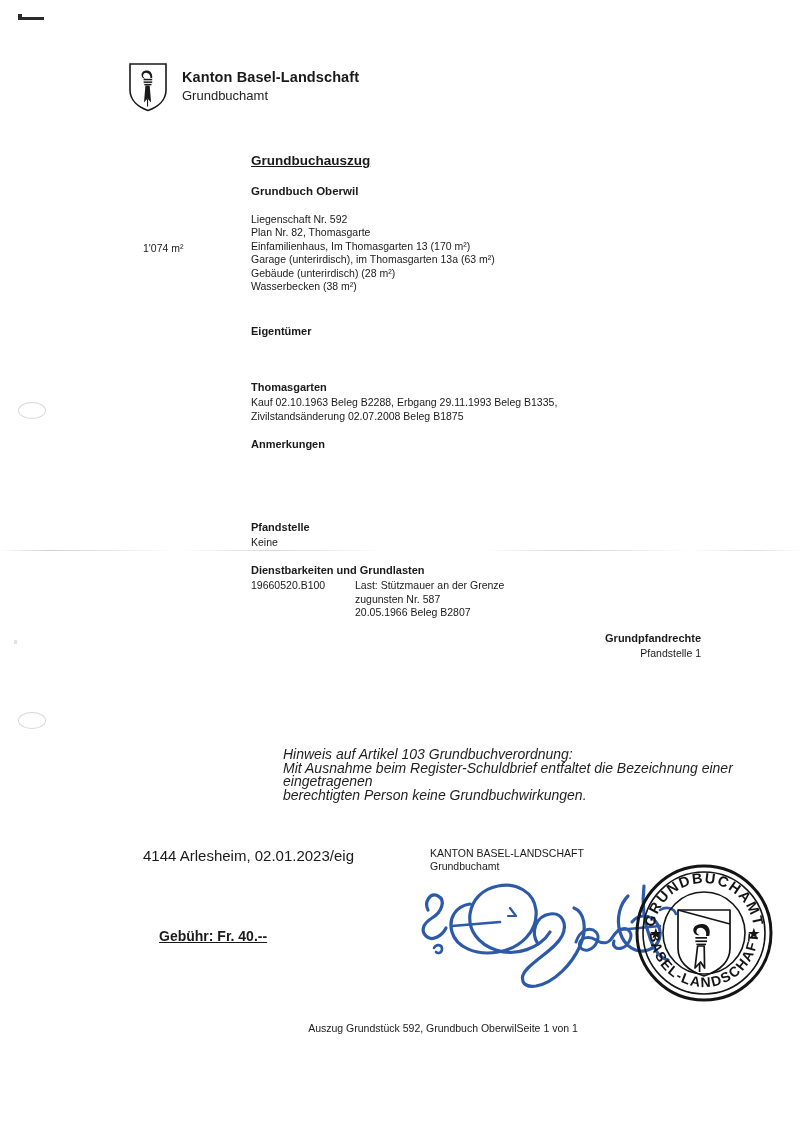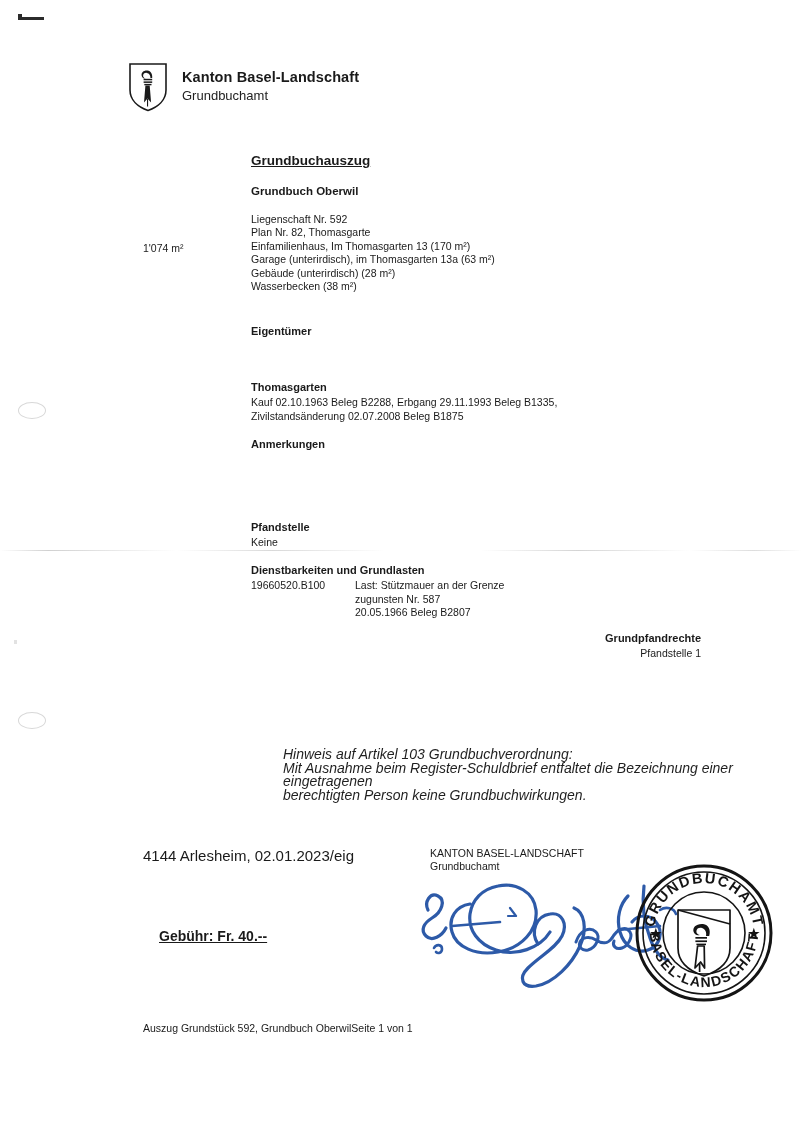--- a/index.html
+++ b/index.html
@@ -198,21 +198,21 @@
     left: 633px; top: 862px;
     width: 142px; height: 142px;
   }
 
   
   .footer {
     position: absolute;
     left: 143px; top: 1022px;
     width: 600px;
     display: flex;
-    justify-content: flex-start;
+    justify-content: center;
     font-size: 10.5px;
   }
 </style>
 </head>
 <body>
 
 <div class="page">
 
   <div class="scan-mark-top"></div>
   <div class="punch-hole p1"></div>

